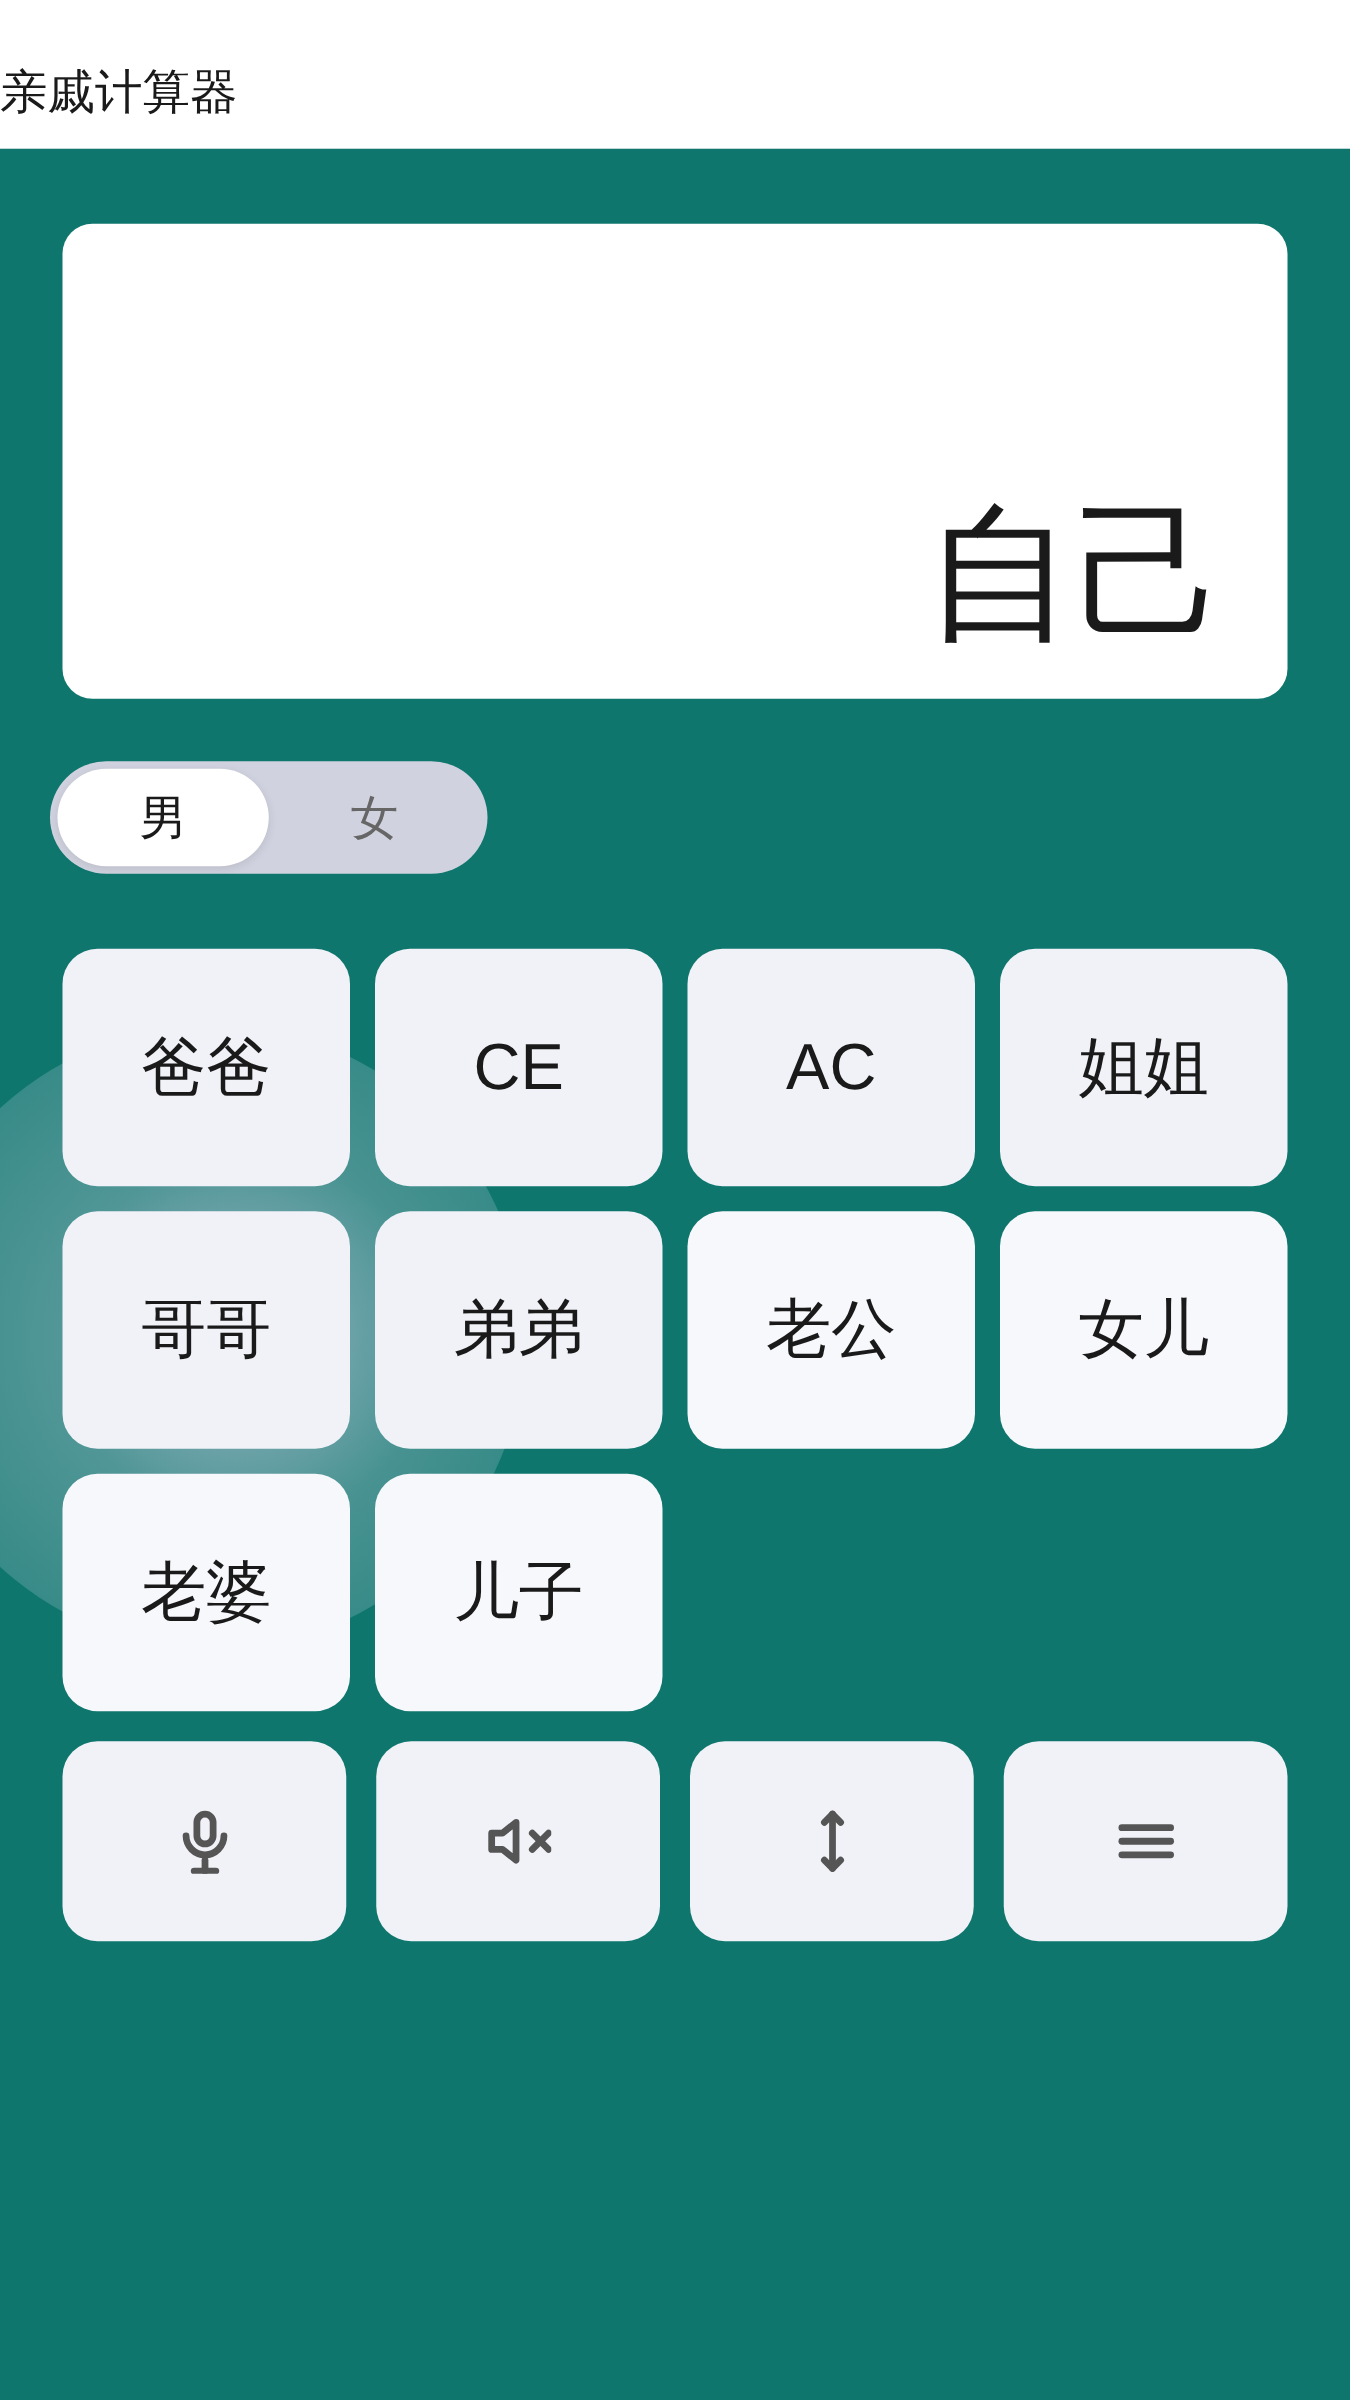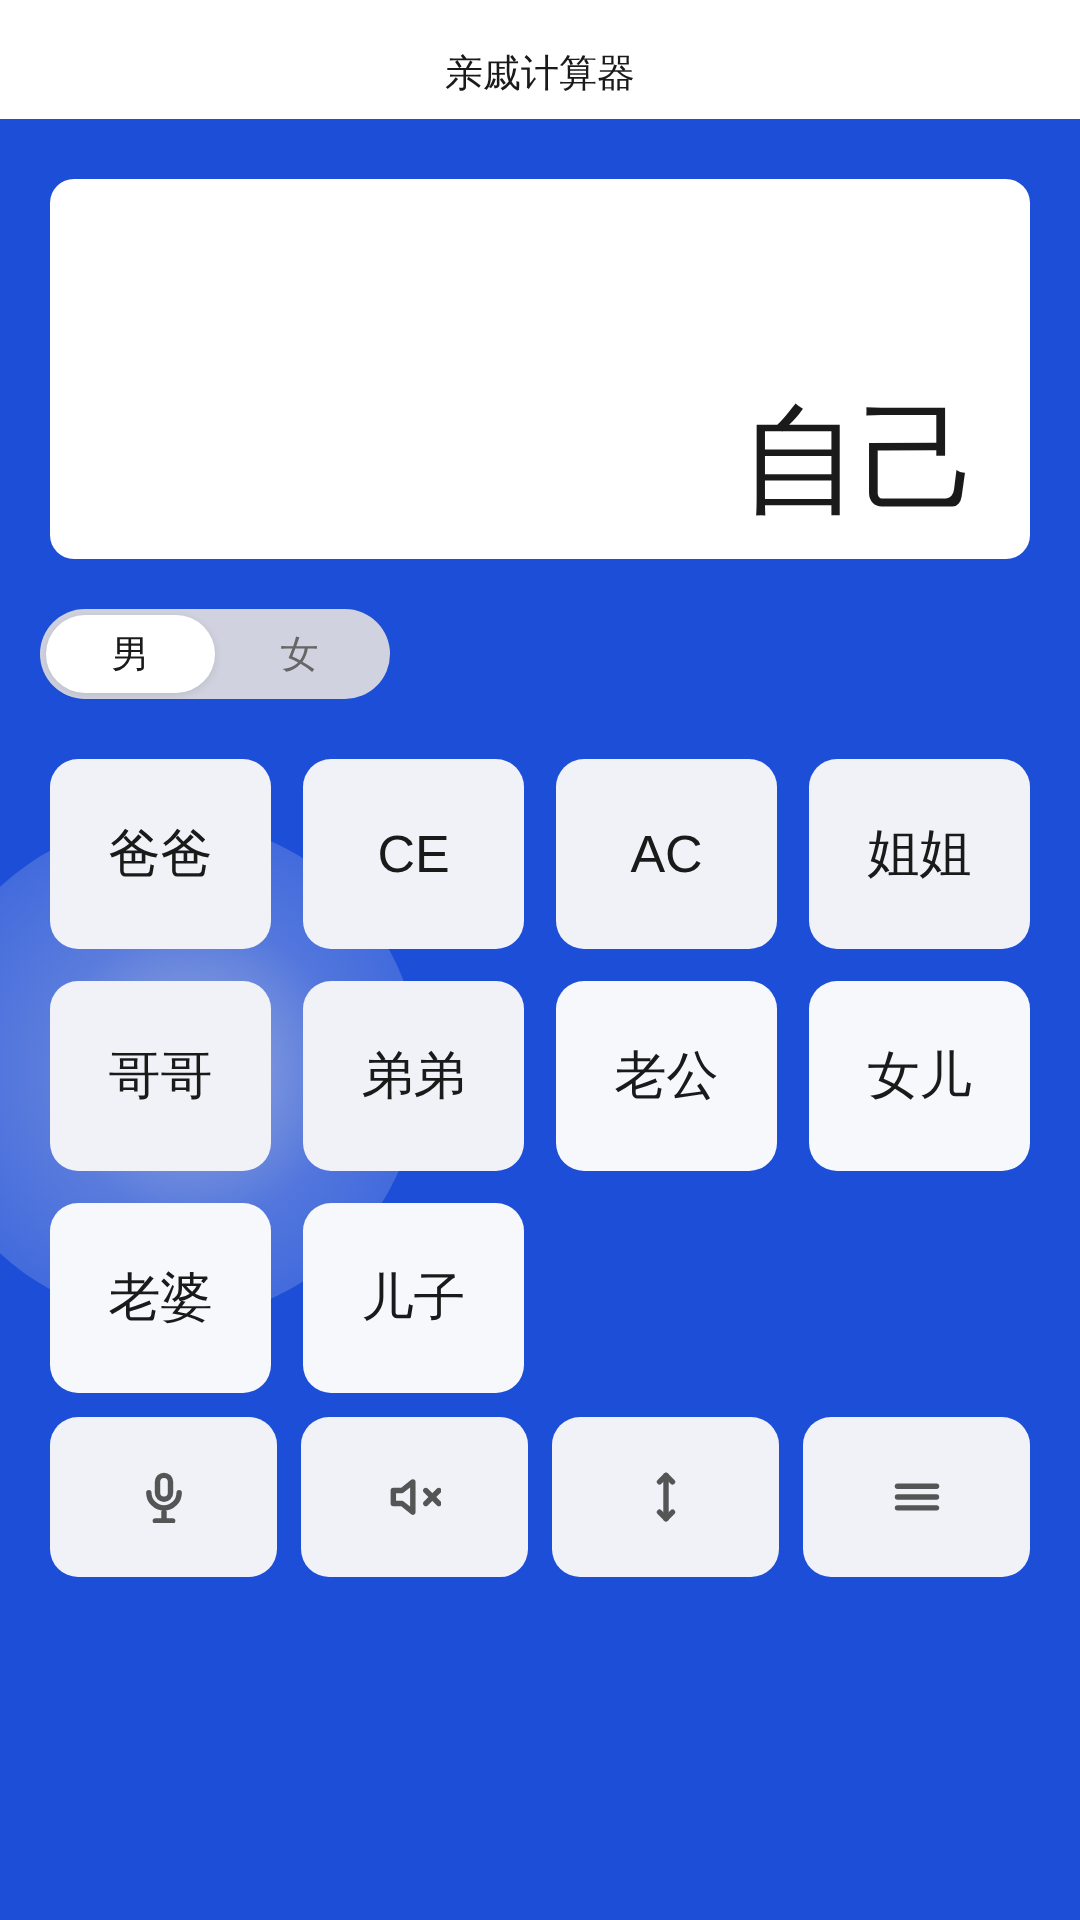--- a/index.html
+++ b/index.html
@@ -18,34 +18,33 @@
       flex-direction: column;
       align-items: center;
       position: relative;
       overflow-x: hidden;
     }
 
     
     .header {
       width: 100%;
       padding: 48px 0 20px;
-      text-align: center;
       background-color: #fff;
     }
 
     .header-title {
       font-size: 38px;
       font-weight: 500;
       color: #1a1a1a;
     }
 
     
     .main {
       width: 100%;
-      background-color: #1d4ed8;
+      background-color: #0f766e;
       flex: 1;
       display: flex;
       flex-direction: column;
       align-items: center;
       padding: 60px 40px 40px;
       position: relative;
     }
 
     
     .deco-circle {
@@ -133,21 +132,21 @@
       background: transparent;
       color: #666;
     }
 
     
     .keypad {
       width: 100%;
       max-width: 980px;
       display: grid;
       grid-template-columns: repeat(4, 1fr);
-      gap: 32px;
+      gap: 20px;
       position: relative;
       z-index: 1;
     }
 
     .key-btn {
       background: #f0f2f7;
       border: none;
       border-radius: 28px;
       height: 190px;
       display: flex;

